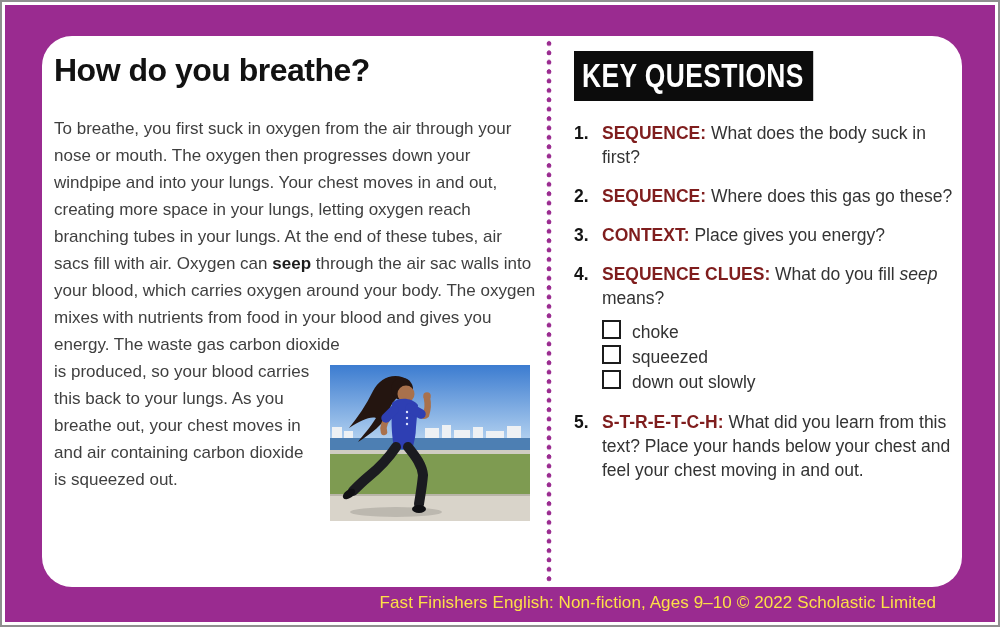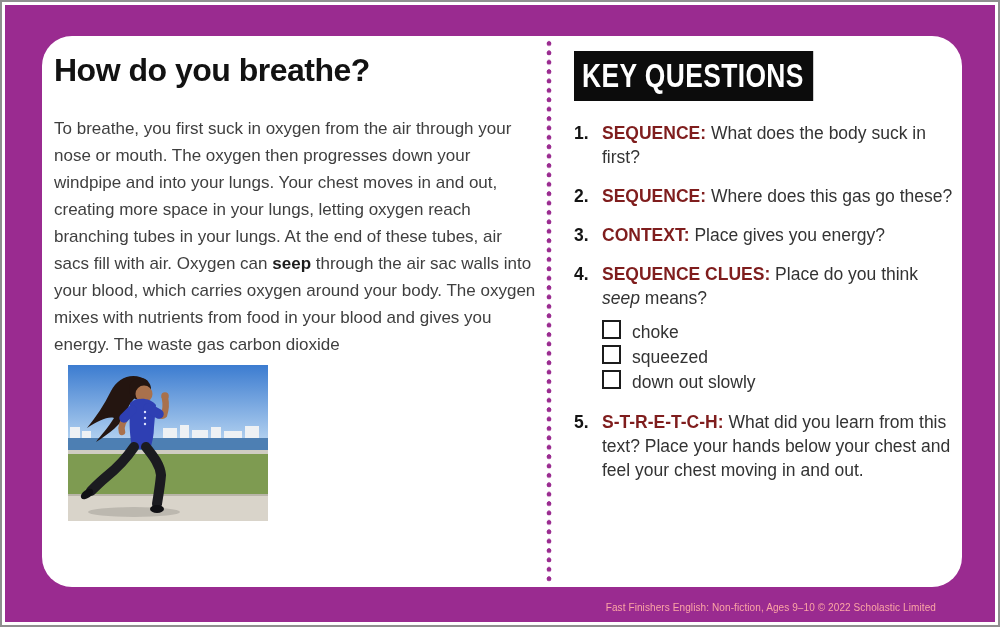--- a/index.html
+++ b/index.html
@@ -56,33 +56,34 @@
   .q-body b{color:#7f1d1d;}
   .opts{margin-top:10px;}
   .opt{display:flex;height:25px;}
   .cb{
     width:15px;height:15px;border:2px solid #1c1c1c;background:#fff;
     margin-right:11px;flex:0 0 15px;
   }
   
   .footer{
     position:absolute;right:62px;bottom:12px;
-    color:#fca5a5;font-size:10px;letter-spacing:0.1px;
+    color:#fde047;font-size:17px;letter-spacing:0.1px;
   }
 </style>
 </head>
 <body>
 
 <div class="frame">
   <div class="card">
 
     <div class="left-col">
       <h1 class="article-title">How do you breathe?</h1>
       <p class="body-text"><span>To breathe, you first suck in oxygen from the air through your nose or mouth. The oxygen then progresses down your windpipe and into your lungs. Your chest moves in and out, creating more space in your lungs, letting oxygen reach branching tubes in your lungs. At the end of these tubes, air sacs fill with air. Oxygen can</span> <b>seep</b> <span>through the air sac walls into your blood, which carries oxygen around your body. The oxygen mixes with nutrients from food in your blood and gives you energy. The waste gas carbon dioxide</span></p>
       <div class="wrap-row">
+        <p class="body-text part2">is produced, so your blood carries this back to your lungs. As you breathe out, your chest moves in and air containing carbon dioxide is squeezed out.</p>
         <svg class="photo" viewBox="0 0 200 156" preserveAspectRatio="none">
           <defs>
             <linearGradient id="sky" x1="0" y1="0" x2="0" y2="1">
               <stop offset="0" stop-color="#3c7cd0"></stop>
               <stop offset="1" stop-color="#c6dff5"></stop>
             </linearGradient>
           </defs>
           <rect x="0" y="0" width="200" height="88" fill="url(#sky)"></rect>
           <g fill="#eef1f4">
             <rect x="2" y="62" width="10" height="12"></rect>
@@ -138,21 +139,21 @@
         </li>
 
         <li class="q-item">
           <span class="q-num">3.</span>
           <span class="q-body"><b>CONTEXT:</b> <span>Place gives you energy?</span></span>
         </li>
 
         <li class="q-item">
           <span class="q-num">4.</span>
           <span class="q-body">
-            <b>SEQUENCE CLUES:</b> <span>Place do you think</span> <i>seep</i> <span>means?</span>
+            <b>SEQUENCE CLUES:</b> <span>What do you fill</span> <i>seep</i> <span>means?</span>
             <span class="opts" style="display:block;">
               <span class="opt">
                 <span class="cb"></span>
                 <span>choke</span>
               </span>
               <span class="opt">
                 <span class="cb"></span>
                 <span>squeezed</span>
               </span>
               <span class="opt">

